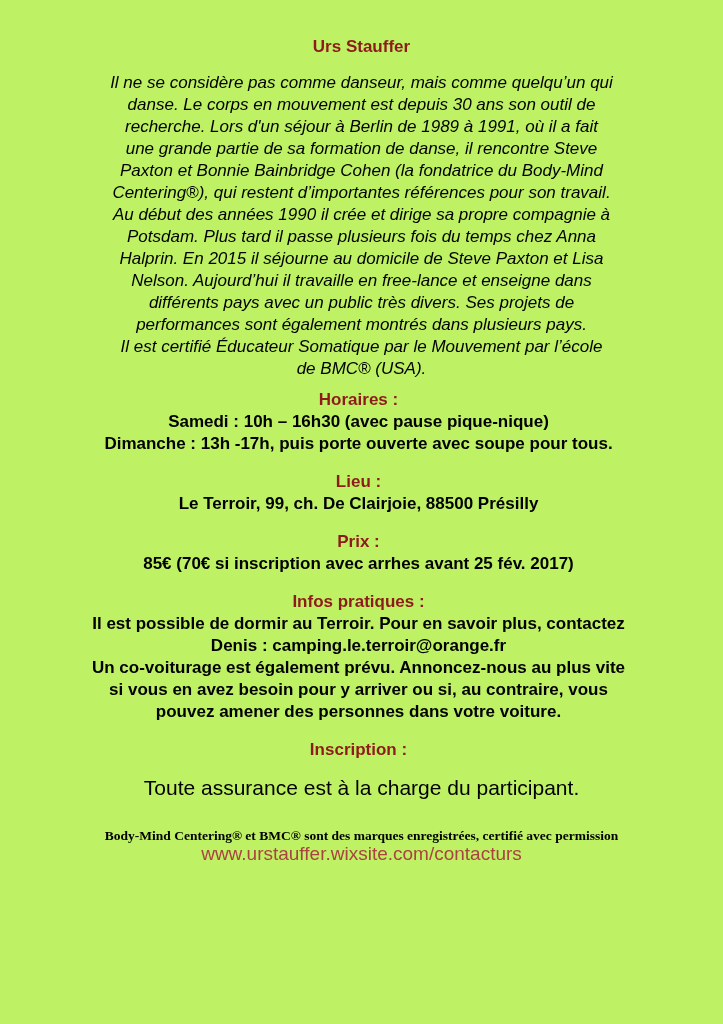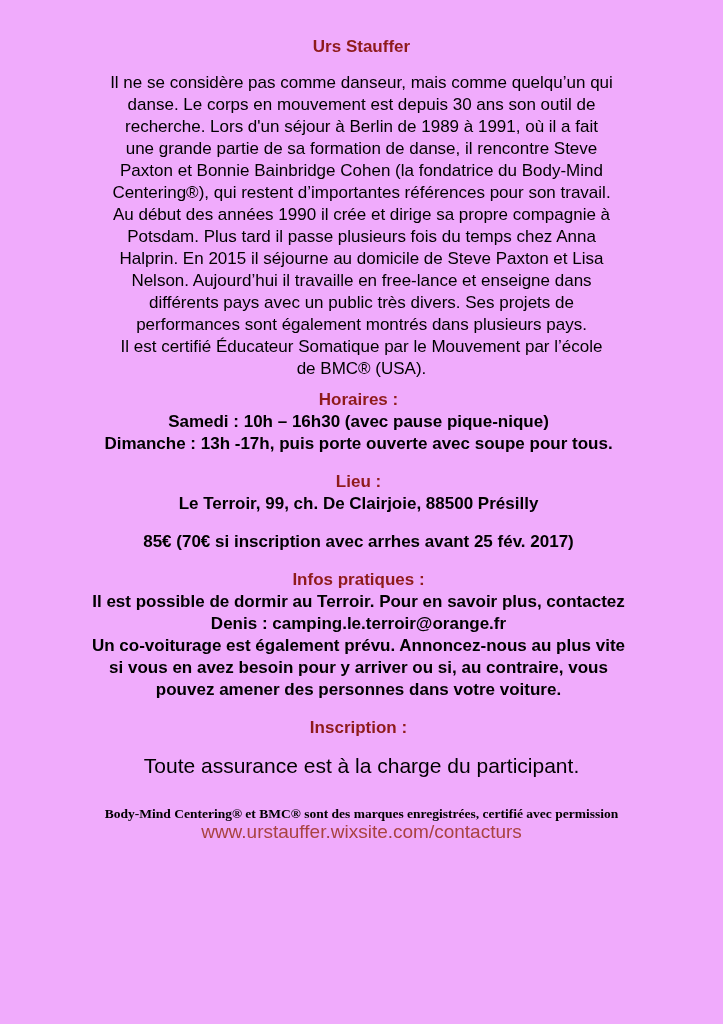--- a/index.html
+++ b/index.html
@@ -13,35 +13,36 @@
     font-family: "Liberation Sans", sans-serif;
     color: #000000;
     overflow: hidden;
   }
   .page {
     box-sizing: border-box;
     width: 723px;
     height: 1024px;
     padding-top: 36px;
     text-align: center;
-    background: #f0abfc;
+    background: #bef264;
   }
   .title {
     font-size: 17px;
     line-height: 22px;
     font-weight: bold;
     color: var(--heading-color, #8e1b1b);
     margin: 0 0 14px 0;
   }
   .bio {
     width: 620px;
     margin: 0 auto 9px auto;
     font-size: 17px;
     line-height: 22px;
     white-space: pre-line;
+    font-style: italic;
   }
   section {
     margin: 0 6px 16px 0;
   }
   .heading {
     font-size: 17px;
     line-height: 22px;
     font-weight: bold;
     color: var(--heading-color, #8e1b1b);
     margin: 0;
@@ -109,20 +110,21 @@
     <p class="body">Samedi : 10h – 16h30 (avec pause pique-nique)
 Dimanche : 13h -17h, puis porte ouverte avec soupe pour tous.</p>
   </section>
 
   <section>
     <h2 class="heading">Lieu :</h2>
     <p class="body">Le Terroir, 99, ch. De Clairjoie, 88500 Présilly</p>
   </section>
 
   <section>
+    <h2 class="heading">Prix :</h2>
     <p class="body">85€ (70€ si inscription avec arrhes avant 25 fév. 2017)</p>
   </section>
 
   <section>
     <h2 class="heading">Infos pratiques :</h2>
     <p class="body">Il est possible de dormir au Terroir. Pour en savoir plus, contactez
 Denis : camping.le.terroir@orange.fr
 Un co-voiturage est également prévu. Annoncez-nous au plus vite
 si vous en avez besoin pour y arriver ou si, au contraire, vous
 pouvez amener des personnes dans votre voiture.</p>

